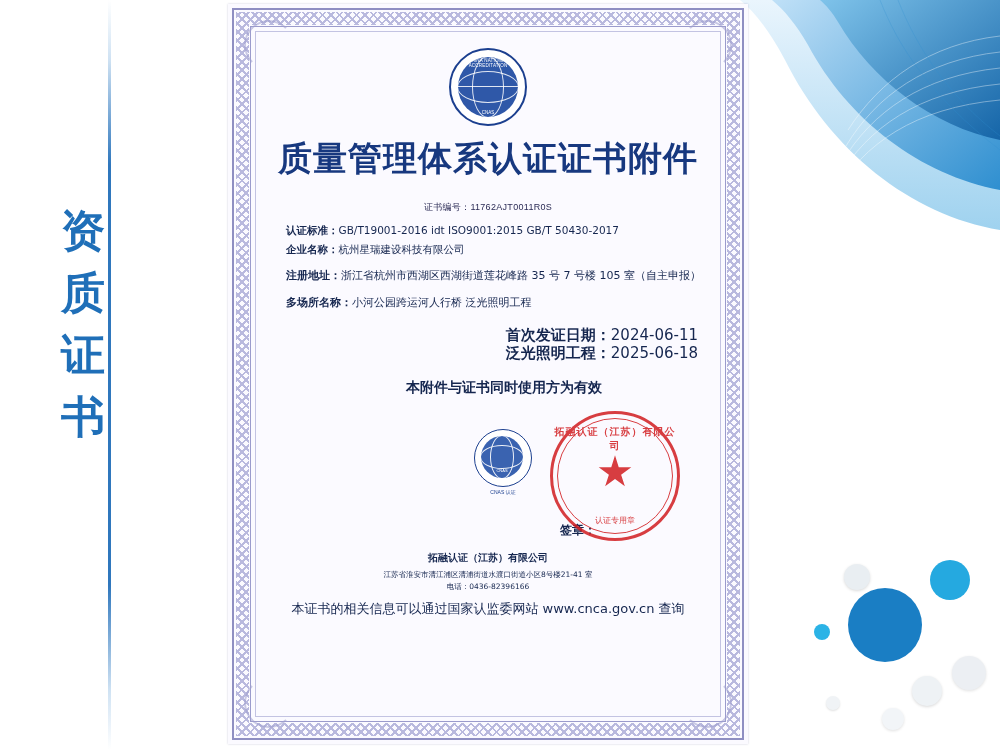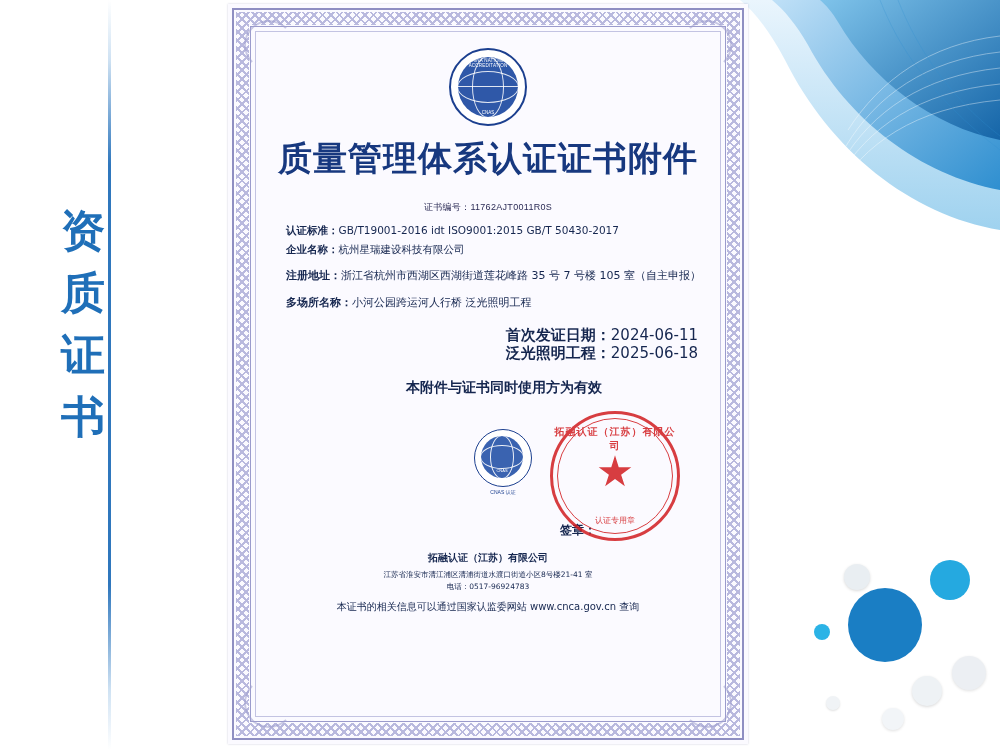--- a/index.html
+++ b/index.html
@@ -333,21 +333,21 @@
 
   
   .footer {
     margin-top: 4px;
     text-align: center;
     color: #15264f;
     font-family: "DejaVu Sans", sans-serif;
   }
   .footer .org { font-size: 10px; font-weight: bold; margin-bottom: 4px; }
   .footer .line { font-size: 7.5px; line-height: 12px; }
-  .footer .verify { font-size: 10px; margin-top: 7px; }
+  .footer .verify { font-size: 13px; margin-top: 7px; }
 
   
   .dots { position: absolute; right: 0; bottom: 0; width: 260px; height: 220px; }
   .dot { position: absolute; border-radius: 50%; }
 </style>
 </head>
 <body>
 
 <div class="page">
 
@@ -460,21 +460,21 @@
           <div class="inner-ring"></div>
           <div class="arc">拓融认证（江苏）有限公司</div>
           <div class="star"></div>
           <div class="arc2">认证专用章</div>
         </div>
       </div>
 
       <div class="footer">
         <div class="org">拓融认证（江苏）有限公司</div>
         <div class="line">江苏省淮安市清江浦区清浦街道水渡口街道小区8号楼21-41 室</div>
-        <div class="line">电话：0517-96924783</div>
+        <div class="line">电话：0436-82396166</div>
         <div class="verify">本证书的相关信息可以通过国家认监委网站 www.cnca.gov.cn 查询</div>
       </div>
 
     </div>
   </div>
 
   <div class="dots">
     <div class="dot" style="right:78px;bottom:88px;width:74px;height:74px;background:#1a7ec4;"></div>
     <div class="dot" style="right:30px;bottom:150px;width:40px;height:40px;background:#25a9e0;"></div>
     <div class="dot" style="right:130px;bottom:160px;width:26px;height:26px;background:#e9eef2;box-shadow:0 1px 3px rgba(0,0,0,.15);"></div>

